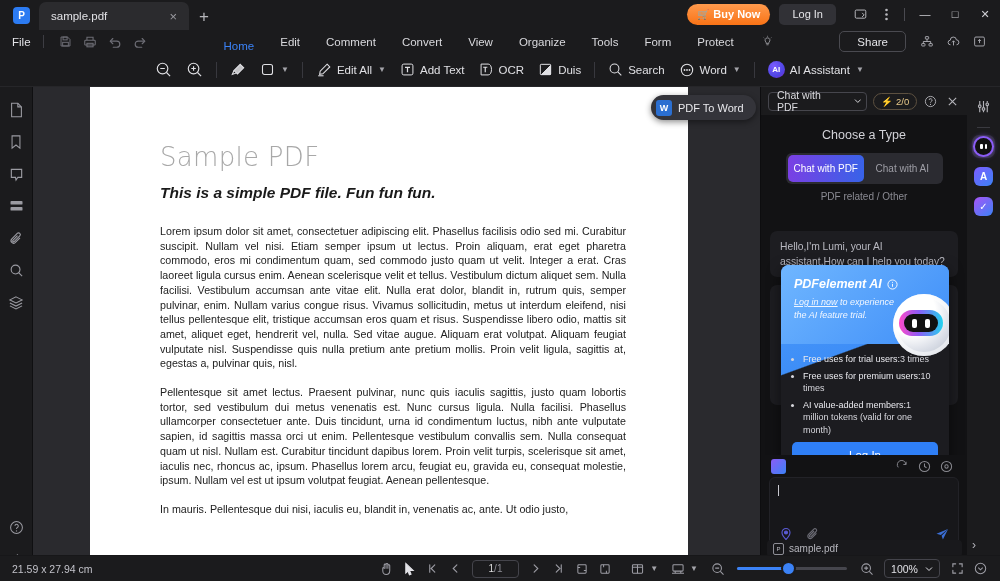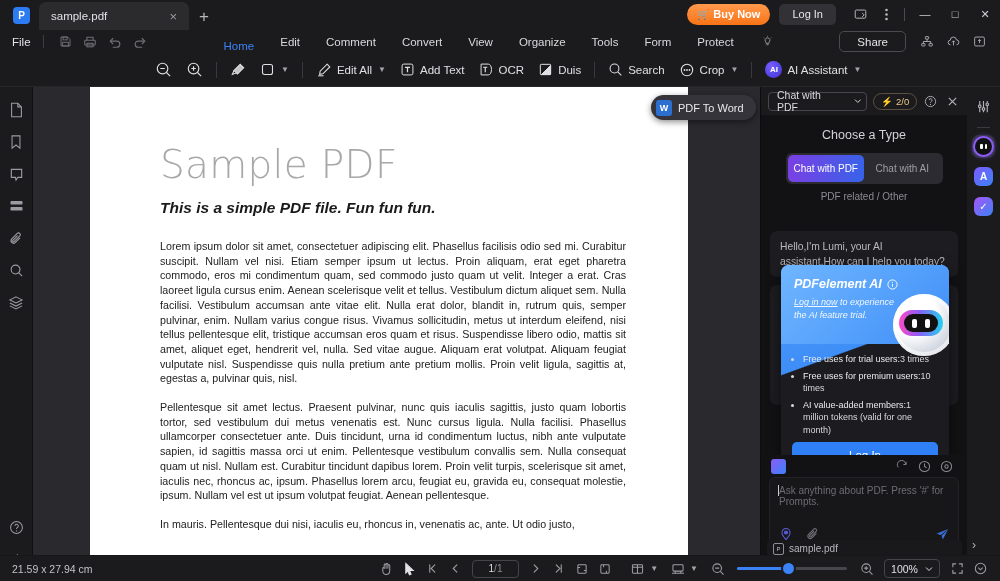--- a/index.html
+++ b/index.html
@@ -101,21 +101,21 @@
     position:absolute; top:87px; left:33px; width:727px; height:468px;
     background:#2a2a2e; overflow:hidden;
   }
   .page {
     position:absolute; top:0; left:57px; width:598px; bottom:0;
     background:#fff; color:#000;
   }
   .page-inner { padding: 55px 62px 0 70px; }
   h1.doc-title {
     font-family: "DejaVu Sans", sans-serif;
-    font-weight: 300; font-size: 39px; color:#a8a8a8; letter-spacing: 0.3px;
+    font-weight: 300; font-size: 26px; color:#a8a8a8; letter-spacing: 0.3px;
     margin-bottom: 12px;
   }
   .doc-sub {
     font-family: "Liberation Sans", sans-serif;
     font-style: italic; font-weight:600; font-size:15.5px; color:#1a1a1a; margin-bottom: 22px;
   }
   .doc-p {
     font-family: Liberation Sans, sans-serif;
     font-size: 10.7px; line-height: 14.7px; text-align: justify; color:#222;
     margin-bottom: 14px;
@@ -456,21 +456,21 @@
         </svg>
       <span class="lbl">Search</span>
     </div>
     <div class="tool">
       <svg width="16" height="16" viewBox="0 0 18 18" fill="none" stroke="currentColor" stroke-width="1.2">
           <circle cx="9" cy="9" r="6.4"></circle>
           <circle cx="6.2" cy="9" r="1" fill="currentColor" stroke="none"></circle>
           <circle cx="9" cy="9" r="1" fill="currentColor" stroke="none"></circle>
           <circle cx="11.8" cy="9" r="1" fill="currentColor" stroke="none"></circle>
         </svg>
-      <span class="lbl">Crop</span>
+      <span class="lbl">Word</span>
       <span class="caret">▼</span>
     </div>
     <div class="tool-sep"></div>
     <div class="tool">
       <span class="ai-chip">AI</span>
       <span class="lbl">AI Assistant</span>
       <span class="caret">▼</span>
     </div>
   </div>
 
@@ -531,21 +531,21 @@
     </div>
   </div>
 
   <div class="docarea">
     <div class="page">
       <div class="page-inner">
         <h1 class="doc-title">Sample PDF</h1>
         <div class="doc-sub">This is a simple PDF file. Fun fun fun.</div>
         <p class="doc-p">Lorem ipsum dolor sit amet, consectetuer adipiscing elit. Phasellus facilisis odio sed mi. Curabitur suscipit. Nullam vel nisi. Etiam semper ipsum ut lectus. Proin aliquam, erat eget pharetra commodo, eros mi condimentum quam, sed commodo justo quam ut velit. Integer a erat. Cras laoreet ligula cursus enim. Aenean scelerisque velit et tellus. Vestibulum dictum aliquet sem. Nulla facilisi. Vestibulum accumsan ante vitae elit. Nulla erat dolor, blandit in, rutrum quis, semper pulvinar, enim. Nullam varius congue risus. Vivamus sollicitudin, metus ut interdum eleifend, nisi tellus pellentesque elit, tristique accumsan eros quam et risus. Suspendisse libero odio, mattis sit amet, aliquet eget, hendrerit vel, nulla. Sed vitae augue. Aliquam erat volutpat. Aliquam feugiat vulputate nisl. Suspendisse quis nulla pretium ante pretium mollis. Proin velit ligula, sagittis at, egestas a, pulvinar quis, nisl.</p>
         <p class="doc-p">Pellentesque sit amet lectus. Praesent pulvinar, nunc quis iaculis sagittis, justo quam lobortis tortor, sed vestibulum dui metus venenatis est. Nunc cursus ligula. Nulla facilisi. Phasellus ullamcorper consectetuer ante. Duis tincidunt, urna id condimentum luctus, nibh ante vulputate sapien, id sagittis massa orci ut enim. Pellentesque vestibulum convallis sem. Nulla consequat quam ut nisl. Nullam est. Curabitur tincidunt dapibus lorem. Proin velit turpis, scelerisque sit amet, iaculis nec, rhoncus ac, ipsum. Phasellus lorem arcu, feugiat eu, gravida eu, consequat molestie, ipsum. Nullam vel est ut ipsum volutpat feugiat. Aenean pellentesque.</p>
-        <p class="doc-p">In mauris. Pellentesque dui nisi, iaculis eu, rhoncus in, venenatis ac, ante. Ut odio justo,</p>
+        <p class="doc-p">In mauris. Pellentesque dui nisi, iaculis eu, blandit in, venenatis ac, ante. Ut odio justo,</p>
       </div>
     </div>
   </div>
   <div class="pdf2word">
     <span class="w-ico">W</span>
     <span>PDF To Word</span>
   </div>
 
   <div class="aipanel">
     <div class="ai-head">
@@ -636,21 +636,20 @@
           </div>
           <div class="ai-it">
             <svg width="13" height="13" viewBox="0 0 14 14" fill="none" stroke="currentColor" stroke-width="1.1">
                 <circle cx="7" cy="7" r="5.5"></circle>
                 <circle cx="7" cy="7" r="1.8"></circle>
               </svg>
           </div>
         </div>
         <div class="ai-box">
           <span class="ai-caret"></span>
-          <span class="ai-ph">Ask anything about PDF. Press '#' for Prompts.</span>
           <div class="ai-boxtools">
             <div class="ai-bt">
               <svg width="14" height="14" viewBox="0 0 14 14" fill="none" stroke="#5b5bd6" stroke-width="1.1">
                   <path d="M7 1.5a4 4 0 014 4c0 3-4 7-4 7s-4-4-4-7a4 4 0 014-4z"></path>
                   <circle cx="7" cy="5.5" r="1.5" fill="#5b5bd6"></circle>
                 </svg>
             </div>
             <div class="ai-bt">
               <svg width="14" height="14" viewBox="0 0 14 14" fill="none" stroke="currentColor" stroke-width="1.1">
                   <path d="M10.4 6.3l-4.5 4.5a2.4 2.4 0 01-3.4-3.4l5.3-5.3a1.7 1.7 0 012.4 2.4l-5.3 5.3a.9.9 0 01-1.3-1.3l4.5-4.5"></path>

